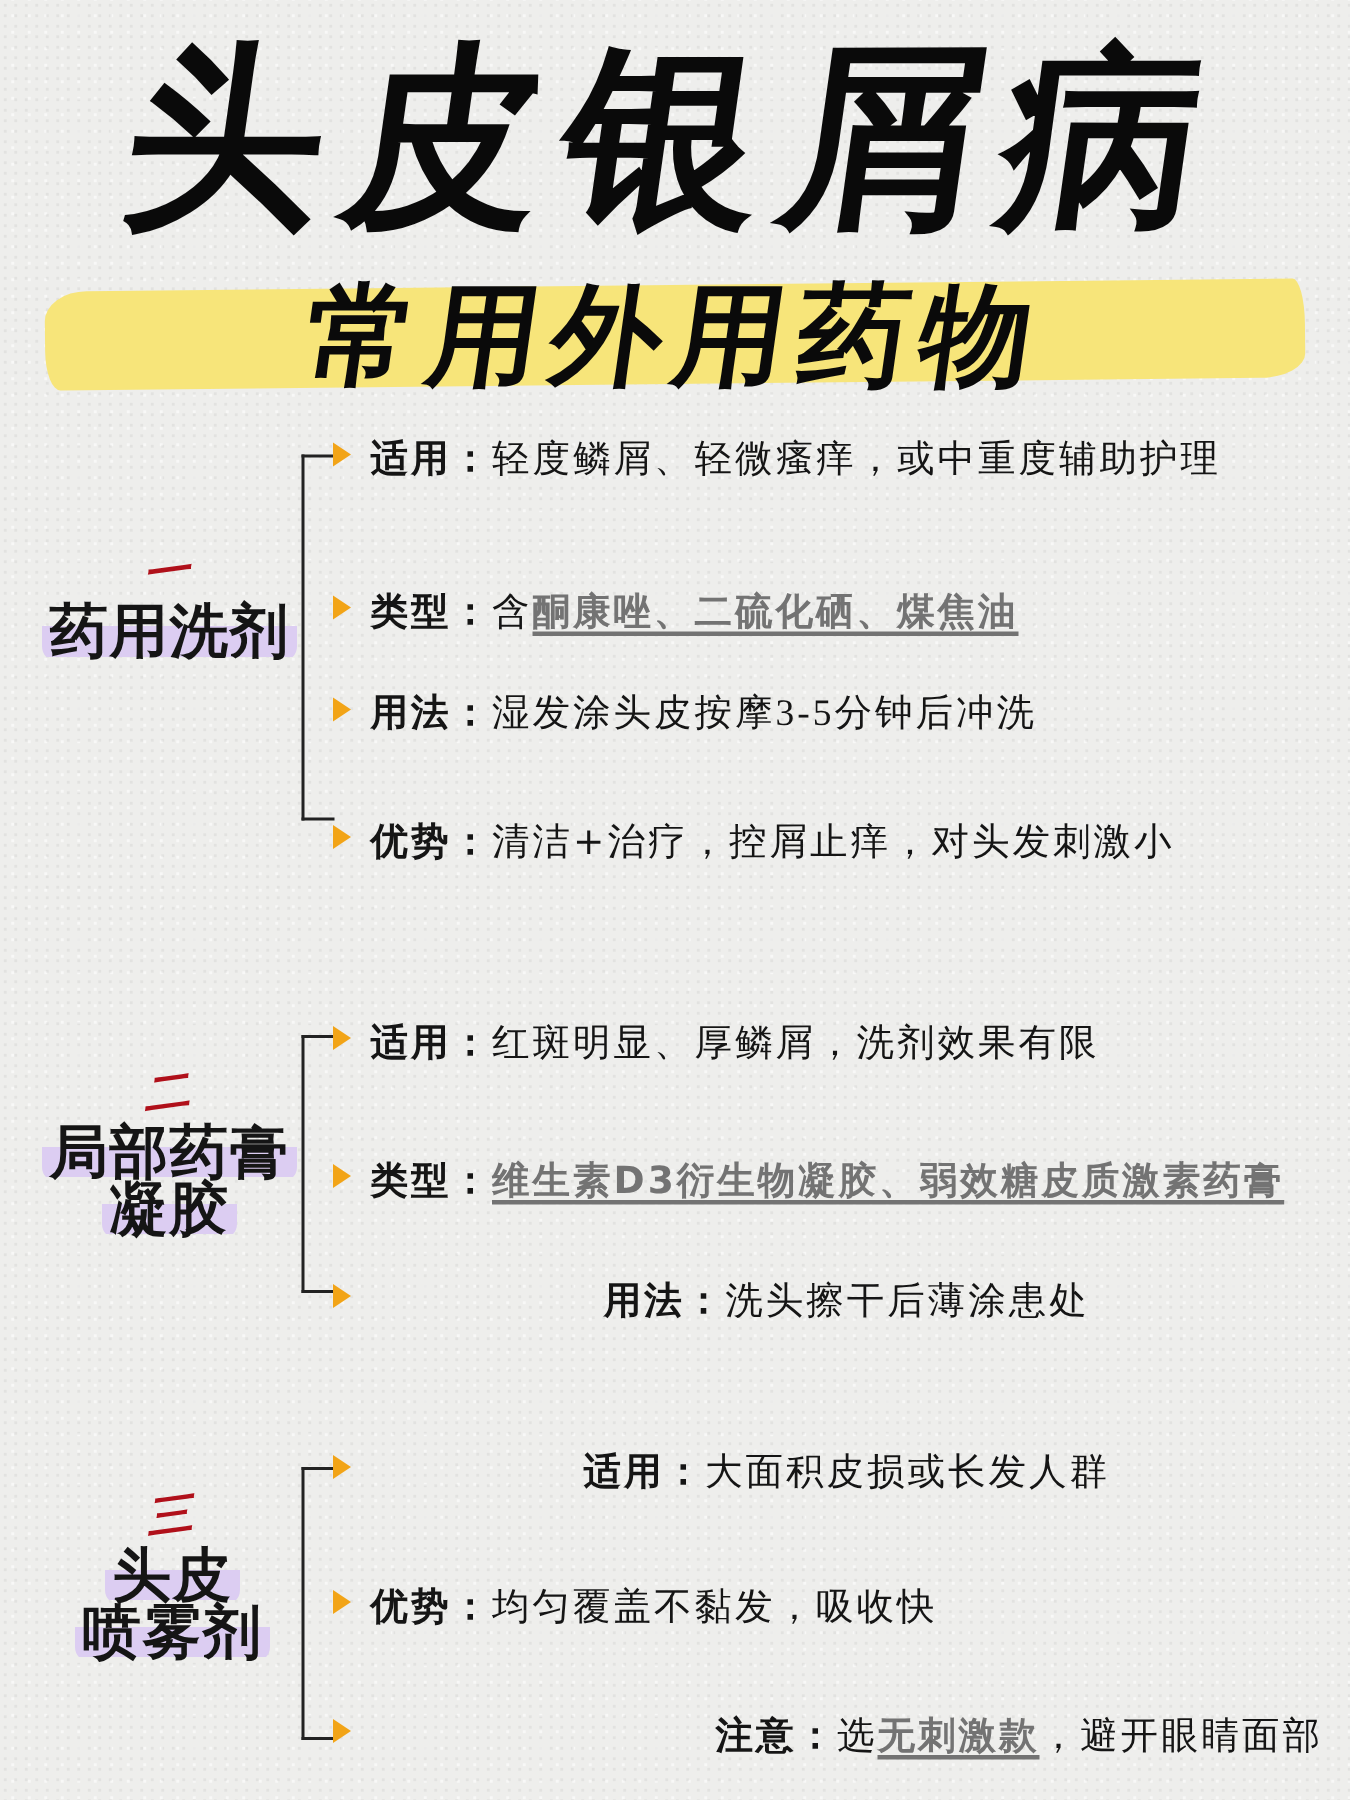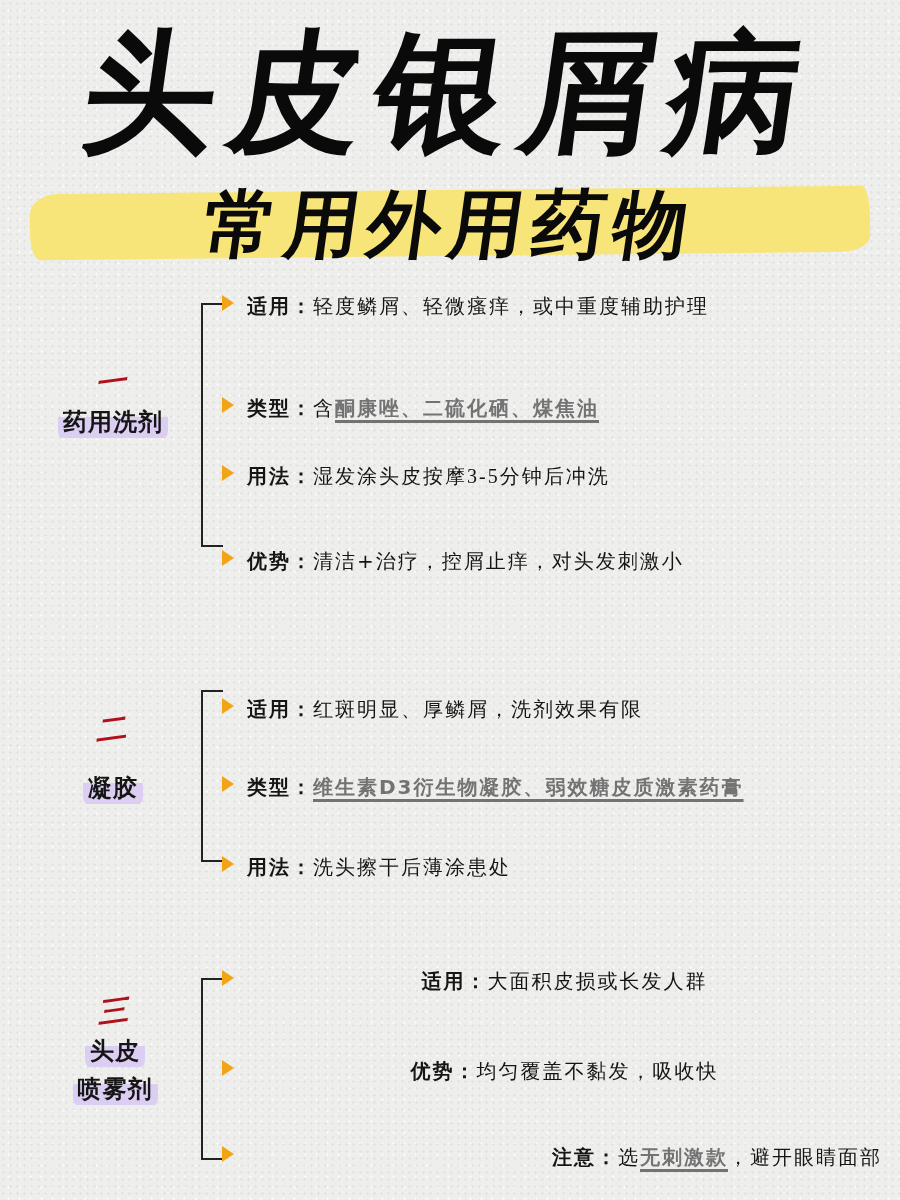--- a/index.html
+++ b/index.html
@@ -31,36 +31,36 @@
       font-weight:bold; font-size:74px; line-height:92px; letter-spacing:8px;
       color:#0a0a0a; transform: skewX(-8deg);
     }
     .section { position:absolute; left:0; width:900px; }
     .cat { position:absolute; text-align:center; }
     .num {
       display:block; color:#b0101a; font-weight:bold; font-size:30px; line-height:30px;
       transform: skewX(-15deg) rotate(-8deg); margin-bottom:6px;
     }
     .cat-line {
-      display:inline-block; font-weight:bold; font-size:24px; line-height:38px;
+      display:inline-block; font-weight:bold; font-size:39px; line-height:38px;
       padding:0 5px; letter-spacing:1px;
       background: linear-gradient(to bottom, transparent 38%, #dccdf2 38%, #dccdf2 92%, transparent 92%);
       border-radius:10px;
     }
     .bracket {
       position:absolute; left:201px; width:20px;
       border-left:2px solid #222; border-top:2px solid #222; border-bottom:2px solid #222;
     }
     .item { position:absolute; left:222px; width:660px; }
     .arrow {
       position:absolute; left:0; top:8px; width:0; height:0;
       border-top:8px solid transparent; border-bottom:8px solid transparent;
       border-left:12px solid #f2a417;
     }
-    .text { margin-left:25px; font-size:20px; line-height:38px; letter-spacing:2px; }
+    .text { margin-left:25px; font-size:25px; line-height:38px; letter-spacing:2px; }
     .label { font-weight:bold; }
     .hl { color:#737373; font-weight:bold; text-decoration:underline; text-decoration-thickness:3px; text-underline-offset:5px; }
   </style>
 </head>
 <body>
 
 <div class="title-main">头皮银屑病</div>
 <div class="sub-wrap">
   <div class="brush"></div>
   <div class="title-sub">常用外用药物</div>
@@ -87,52 +87,52 @@
   </div>
   <div class="item" style="top:257px;">
     <span class="arrow"></span>
     <div class="text"><span class="label">优势：</span><span>清洁+治疗，控屑止痒，对头发刺激小</span></div>
   </div>
 </div>
 
 <div class="section" style="top:672px;">
   <div class="cat" style="left:20px; top:42px; width:186px;">
     <span class="num">二</span>
-    <br>
+    <span class="cat-line">局部药膏</span><br>
     <span class="cat-line">凝胶</span>
   </div>
   <div class="bracket" style="top:18px; height:168px;"></div>
 
-  <div class="item" style="top:18px;">
+  <div class="item" style="top:4px;">
     <span class="arrow"></span>
     <div class="text"><span class="label">适用：</span><span>红斑明显、厚鳞屑，洗剂效果有限</span></div>
   </div>
   <div class="item" style="top:96px;">
     <span class="arrow"></span>
     <div class="text"><span class="label">类型：</span><span class="hl">维生素D3衍生物凝胶、弱效糖皮质激素药膏</span></div>
   </div>
-  <div class="item" style="top:176px;">
+  <div class="item" style="top:176px;text-align:center;">
     <span class="arrow"></span>
     <div class="text"><span class="label">用法：</span><span>洗头擦干后薄涂患处</span></div>
   </div>
 </div>
 
 <div class="section" style="top:960px;">
   <div class="cat" style="left:30px; top:36px; width:170px;">
     <span class="num">三</span>
     <span class="cat-line">头皮</span><br>
     <span class="cat-line">喷雾剂</span>
   </div>
   <div class="bracket" style="top:18px; height:178px;"></div>
 
   <div class="item" style="top:2px;text-align:center;">
     <span class="arrow"></span>
     <div class="text"><span class="label">适用：</span><span>大面积皮损或长发人群</span></div>
   </div>
-  <div class="item" style="top:92px;text-align:center;">
+  <div class="item" style="top:92px;">
     <span class="arrow"></span>
     <div class="text"><span class="label">优势：</span><span>均匀覆盖不黏发，吸收快</span></div>
   </div>
   <div class="item" style="top:178px;text-align:right;">
     <span class="arrow"></span>
     <div class="text"><span class="label">注意：</span><span>选</span><span class="hl">无刺激款</span><span>，避开眼睛面部</span></div>
   </div>
 </div>
 
 </body></html>

